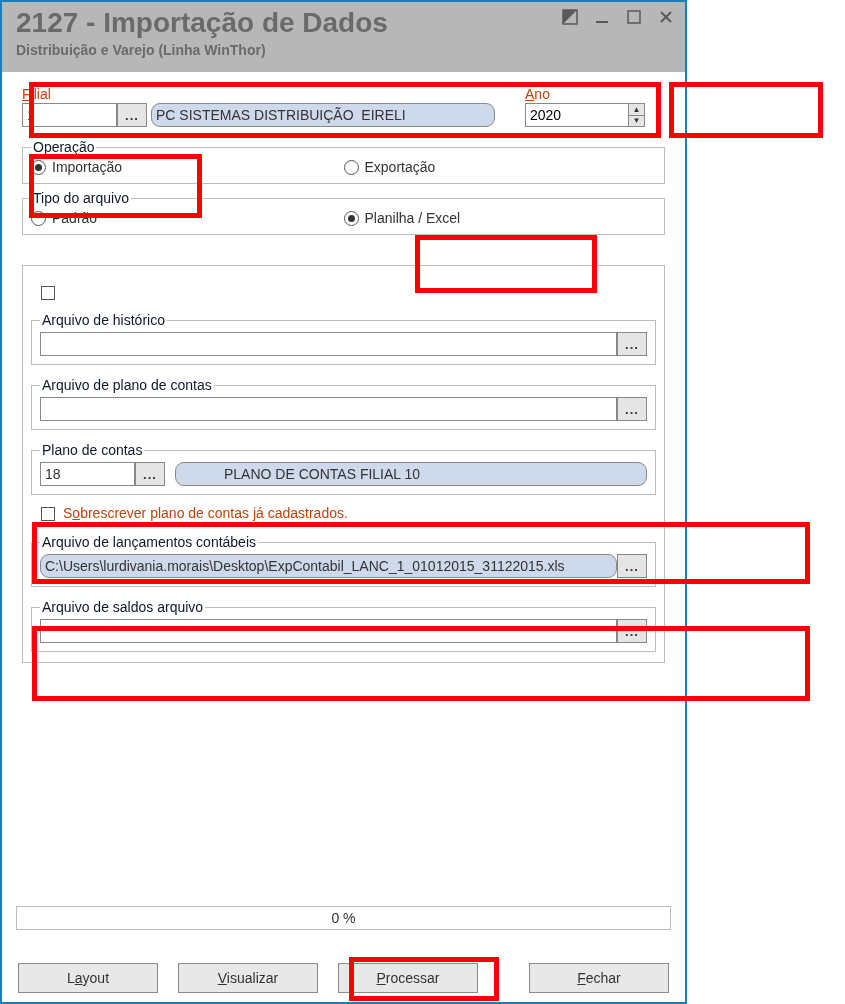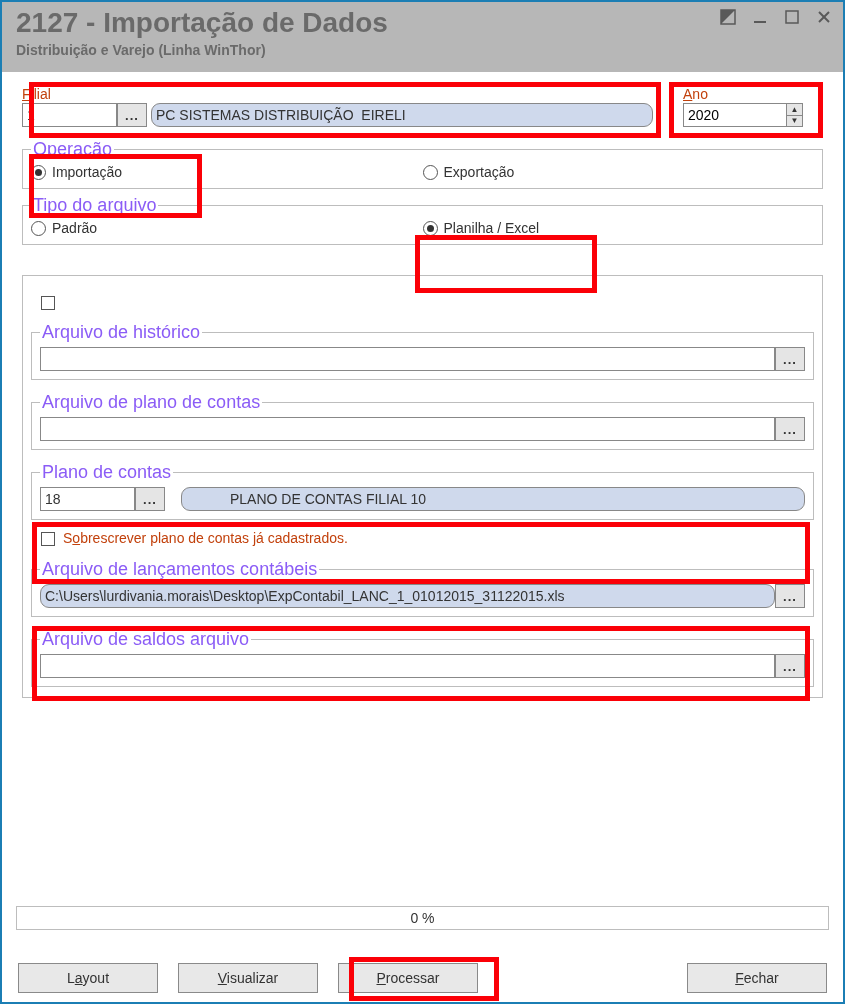--- a/index.html
+++ b/index.html
@@ -8,21 +8,21 @@
     font-family: "Segoe UI", Tahoma, Arial, sans-serif;
     font-size: 14px;
     background: #fff;
     color: #333;
     width: 845px;
     height: 1004px;
     overflow: hidden;
   }
   .window {
     position: relative;
-    width: 845px;
+    width: 687px;
     height: 1004px;
     border: 2px solid #1b7eb4;
     background: #fff;
   }
   .titlebar {
     background: #b7b7b7;
     height: 70px;
     padding: 2px 14px 0 14px;
     position: relative;
   }
@@ -130,22 +130,22 @@
   }
   .spin-btns .sp:last-child { border-bottom: none; }
 
   fieldset.grp {
     border: 1px solid #bdbdbd;
     margin: 12px 0 0 0;
     padding: 4px 8px 8px 8px;
     position: relative;
   }
   fieldset.grp > legend {
-    font-size: 18px;
-    color: #8b5cf6;
+    font-size: 14px;
+    color: #0f172a;
     padding: 0 2px;
   }
   .radio-row { display: flex; align-items: center; }
   .radio-row .rcell { flex: 1; display: flex; align-items: center; gap: 6px; }
 
   .radio {
     width: 15px; height: 15px;
     border: 1.5px solid #555;
     border-radius: 50%;
     display: inline-flex; align-items: center; justify-content: center;
@@ -327,21 +327,21 @@
           <input class="textbox" value="" style="">
           <button class="btn-sq">...</button>
         </div>
       </fieldset>
 
       <fieldset class="grp" style="margin-top:12px;">
         <legend>Plano de contas</legend>
         <div class="hbox">
           <input class="textbox" style="width: 95px;" value="18">
           <button class="btn-sq">...</button>
-          <input class="textbox sel" style="flex: 1 1 0%; margin-left: 16px; padding-left: 48px;" value="PLANO DE CONTAS FILIAL 10">
+          <input class="textbox sel" style="flex: 1 1 0%; margin-left: 10px; padding-left: 48px;" value="PLANO DE CONTAS FILIAL 10">
         </div>
       </fieldset>
 
       <div class="chk-row" style="margin-top:10px;">
         <span class="chk"></span>
         <span class="lbl"><span>S</span><span class="u">o</span><span>brescrever plano de contas já cadastrados.</span></span>
       </div>
 
       <fieldset class="grp" style="margin-top:12px;">
         <legend>Arquivo de lançamentos contábeis</legend>

